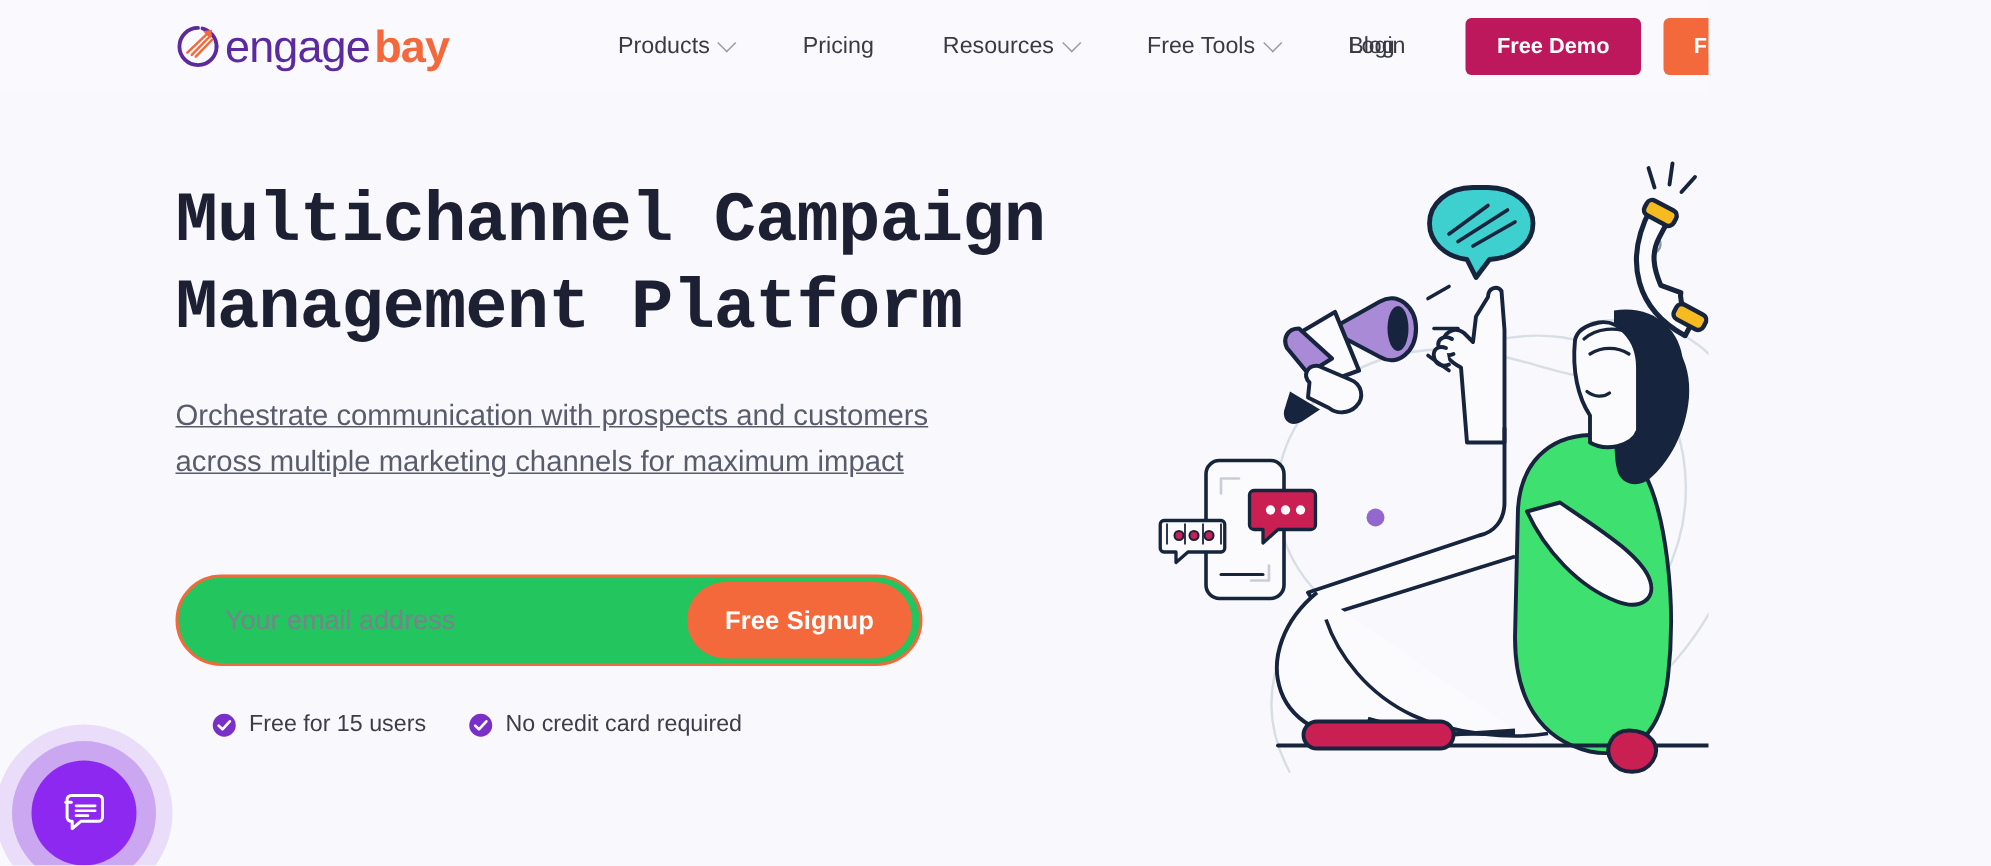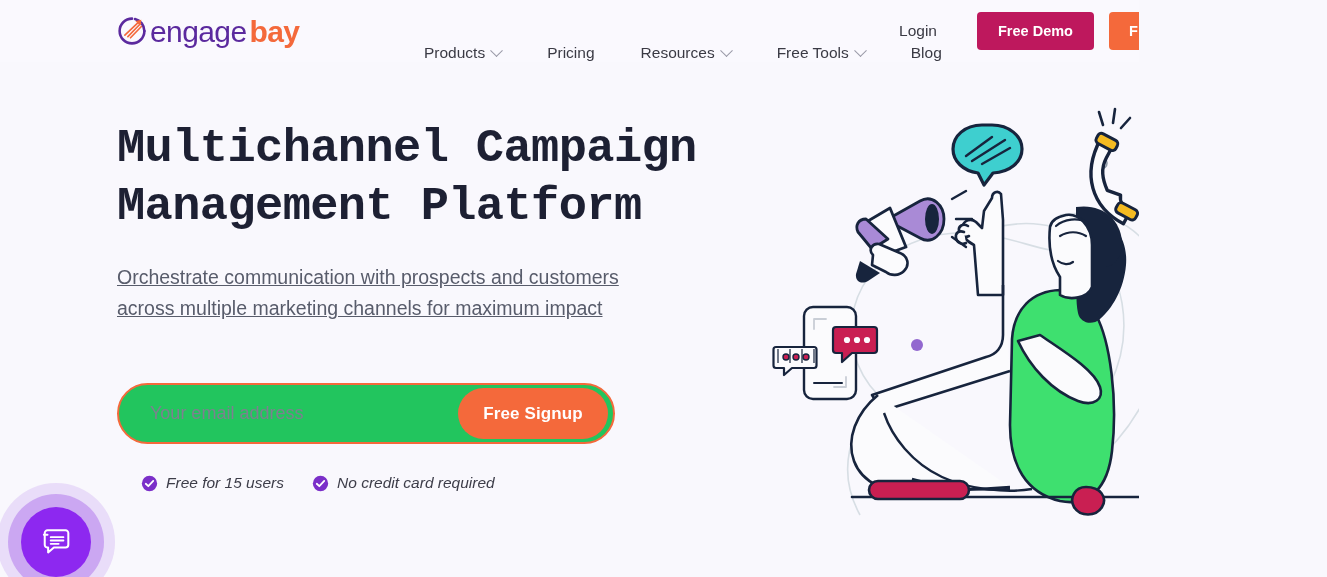--- a/index.html
+++ b/index.html
@@ -34,23 +34,23 @@
     font-size: 30px;
     letter-spacing: -0.6px;
     line-height: 1;
     position: relative;
     top: 1px;
   }
   .logo-engage { color: #5b2a9e; font-weight: 400; }
   .logo-bay { color: #f4693b; font-weight: 700; }
 
   #nav {
-    position: absolute; left: 424px; top: 0;
+    position: absolute; left: 412px; top: 0;
     height: 62px;
-    display: flex; align-items: flex-end;
+    display: flex; align-items: center;
     gap: 0px;
   }
   .nav-item {
     display: flex; align-items: center; gap: 7px;
     font-size: 15.5px;
     color: #3a3a44;
     cursor: pointer;
     white-space: nowrap;
     padding: 0 0 0 0;
   }
@@ -136,21 +136,21 @@
     min-width: 150px;
     font-family: "Liberation Sans", sans-serif;
     font-size: 17px; font-weight: 700;
     cursor: pointer;
     letter-spacing: 0.1px;
   }
 
   
   #features {
     position: absolute; left: 141px; top: 474px;
-    display: flex; align-items: center; gap: 28px; font-style: italic;
+    display: flex; align-items: center; gap: 28px;
   }
   .feature { display: flex; align-items: center; gap: 8px; }
   .check-icon { width: 17px; height: 17px; display:block; }
   .feature-label { font-size: 15.5px; color: #3d3d49; }
 
   
   #chat-widget {
     position: absolute; left: -3px; top: 483px;
     width: 118px; height: 118px;
     cursor: pointer;

